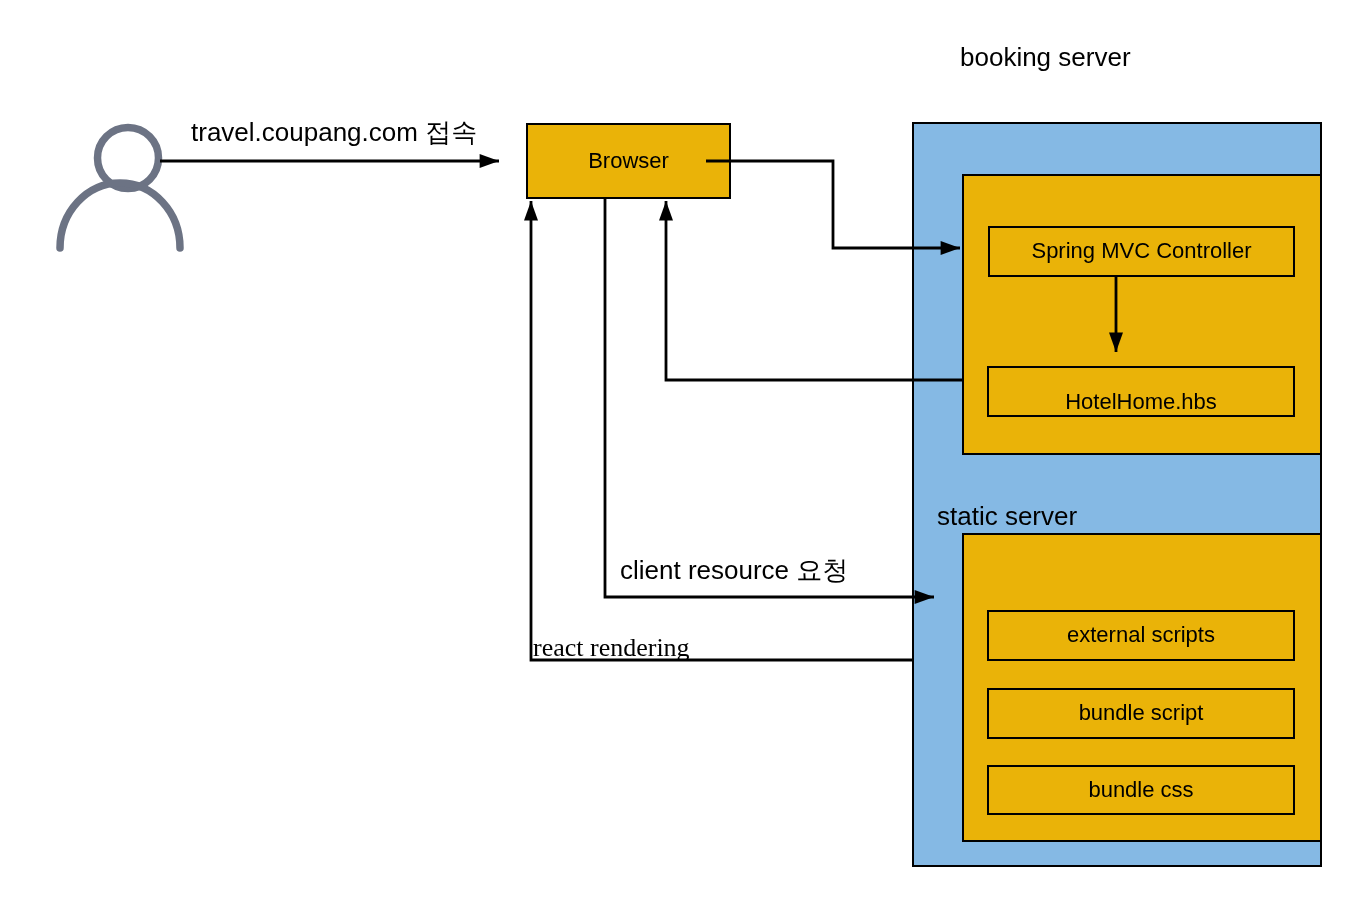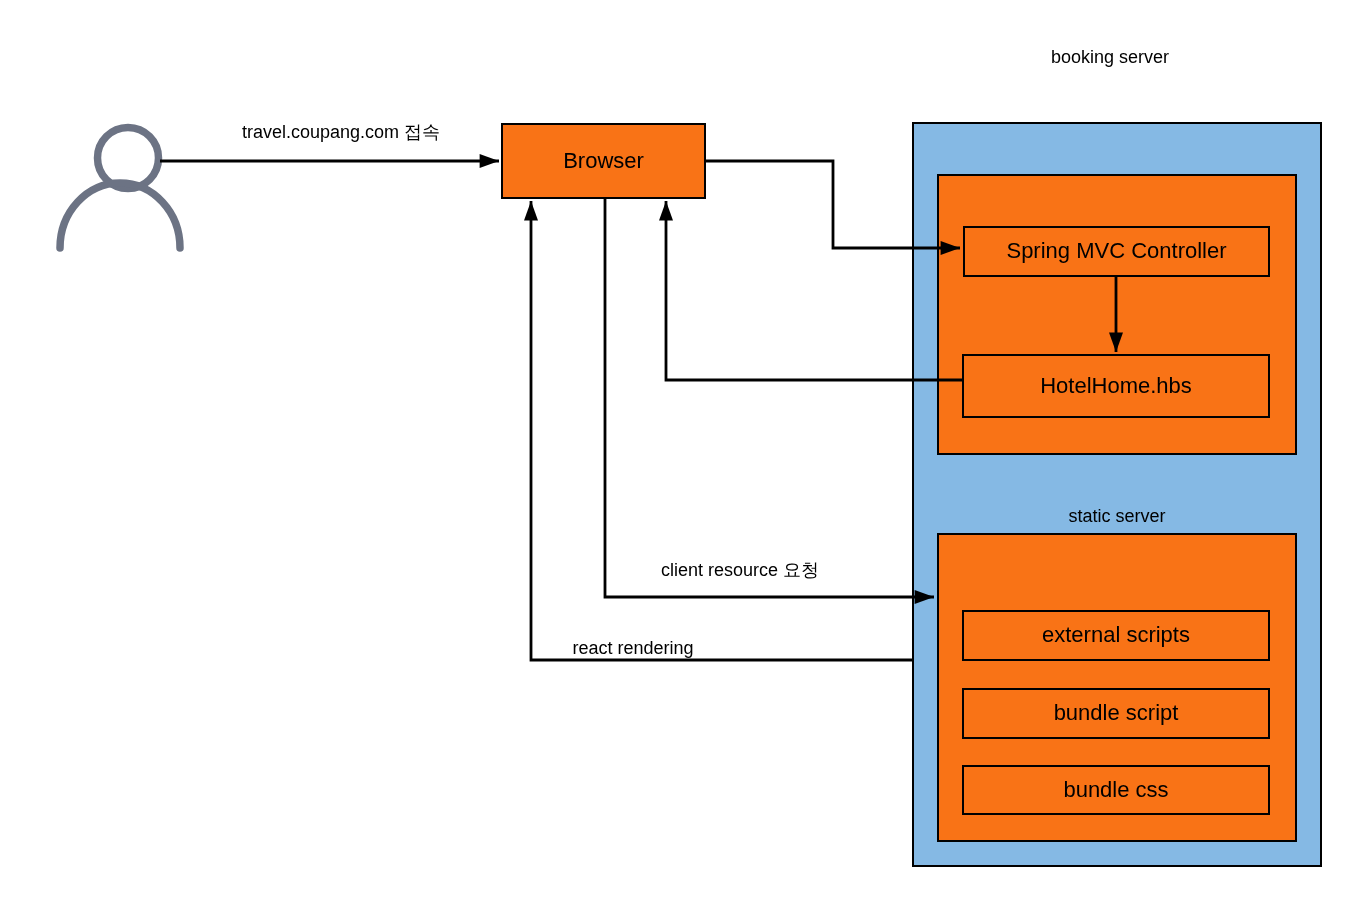--- a/index.html
+++ b/index.html
@@ -9,40 +9,40 @@
     height: 900px;
     background: #ffffff;
     font-family: "Liberation Sans", sans-serif;
     color: #000;
     overflow: hidden;
   }
   .box {
     position: absolute;
     box-sizing: border-box;
     border: 2.5px solid #000;
-    background: #f97316;
+    background: #eab308;
     display: flex;
     align-items: center;
     justify-content: center;
     font-size: 22px;
     line-height: 1.2;
     white-space: nowrap;
     z-index: 1;
+    margin-left: 25px;
   }
   .container-blue {
     position: absolute;
     box-sizing: border-box;
     border: 2.5px solid #000;
     z-index: 1;
   }
   .lbl {
     position: absolute;
-    font-size: 18px;
+    font-size: 26px;
     line-height: 26px;
-    text-align: center;
     white-space: nowrap;
     z-index: 2;
   }
   .overlay {
     position: absolute;
     left: 0; top: 0;
     width: 1351px; height: 900px;
     z-index: 3;
     pointer-events: none;
   }
@@ -59,21 +59,21 @@
   <div class="box" style="left:501px; top:123px; width:205px; height:76px;">
     <span>Browser</span>
   </div>
 
   <div class="box" style="left:937px; top:174px; width:360px; height:281px;"></div>
 
   <div class="box" style="left:963px; top:226px; width:307px; height:51px;">
     <span>Spring MVC Controller</span>
   </div>
 
-  <div class="box" style="left:962px; top:354px; width:308px; height:64px;">
+  <div class="box" style="left:962px; top:366px; width:308px; height:51px;align-items:flex-end;">
     <span>HotelHome.hbs</span>
   </div>
 
   <div class="lbl" style="left:937px; top:503px; width:360px;">static server</div>
   <div class="box" style="left:937px; top:533px; width:360px; height:309px;"></div>
 
   <div class="box" style="left:962px; top:610px; width:308px; height:51px;">
     <span>external scripts</span>
   </div>
 
@@ -83,21 +83,21 @@
 
   <div class="box" style="left:962px; top:688px; width:308px; height:51px;">
     <span>bundle script</span>
   </div>
 
   <div class="lbl" style="left:191px; top:119px; width:300px;">travel.coupang.com 접속</div>
 
 
   <div class="lbl" style="left:620px; top:557px; width:240px;">client resource 요청</div>
 
-  <div class="lbl" style="left:533px; top:635px; width:200px;">react rendering</div>
+  <div class="lbl" style="left:533px; top:635px; width:200px;font-family:Liberation Serif, serif;">react rendering</div>
 
   <svg class="overlay" viewBox="0 0 1351 900">
     <defs>
       <marker id="arrow" markerUnits="userSpaceOnUse" markerWidth="20" markerHeight="14" viewBox="0 0 18 13" refX="18" refY="6.5" orient="auto">
         <path d="M0,0 L18,6.5 L0,13 Z" fill="#000000"></path>
       </marker>
     </defs>
 
     <g fill="none" stroke-width="7.5" stroke-linecap="round" stroke="#6C7384">
       <circle cx="128" cy="158" r="30.5"></circle>

